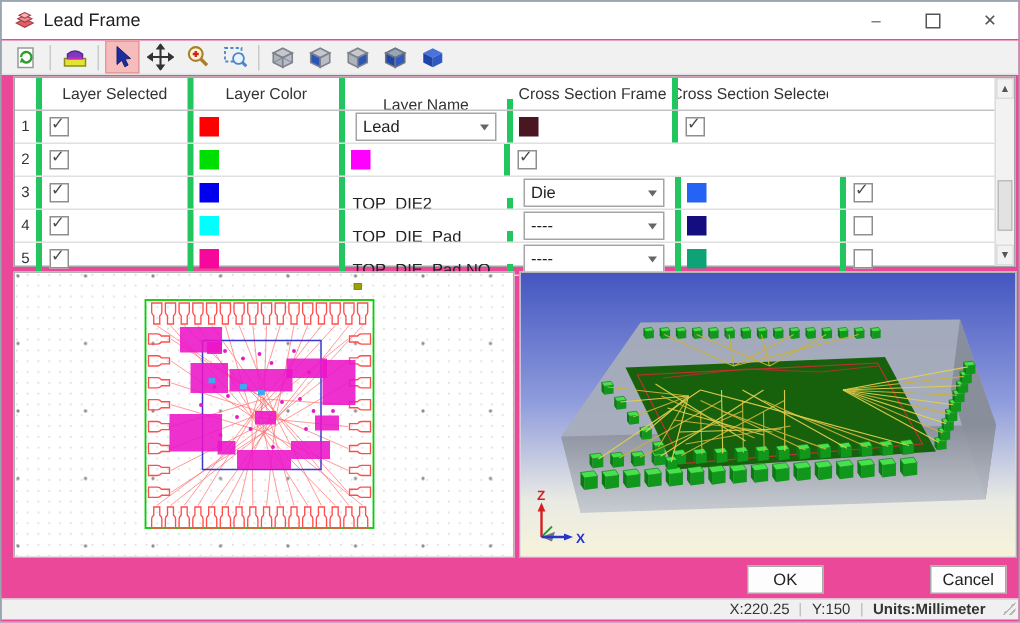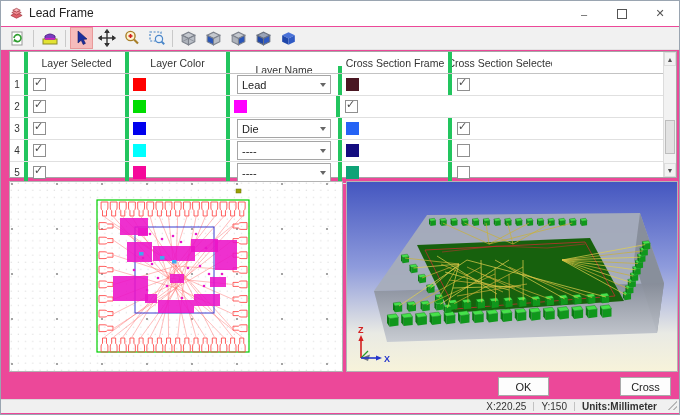--- a/index.html
+++ b/index.html
@@ -206,20 +206,21 @@
     </div>
 
     <div class="trow">
       <div class="tc c0">3</div>
       <div class="tc c1">
           <span class="cb" data-checked="true"></span>
         </div>
       <div class="tc c2">
           <span class="swatch" style="background: rgb(0, 0, 238);"></span>
         </div>
+      <div class="tc c3 lname">TOP_DIE2</div>
       <div class="tc c4">
           <div class="dd">
             <span>Die</span>
             <span class="caret"></span>
           </div>
         </div>
       <div class="tc c5">
           <span class="swatch" style="background: rgb(37, 99, 245);"></span>
         </div>
       <div class="tc c6">
@@ -228,20 +229,21 @@
     </div>
 
     <div class="trow">
       <div class="tc c0">4</div>
       <div class="tc c1">
           <span class="cb" data-checked="true"></span>
         </div>
       <div class="tc c2">
           <span class="swatch" style="background: rgb(0, 255, 255);"></span>
         </div>
+      <div class="tc c3 lname">TOP_DIE_Pad</div>
       <div class="tc c4">
           <div class="dd">
             <span>----</span>
             <span class="caret"></span>
           </div>
         </div>
       <div class="tc c5">
           <span class="swatch" style="background: rgb(20, 13, 128);"></span>
         </div>
       <div class="tc c6">
@@ -250,20 +252,21 @@
     </div>
 
     <div class="trow">
       <div class="tc c0">5</div>
       <div class="tc c1">
           <span class="cb" data-checked="true"></span>
         </div>
       <div class="tc c2">
           <span class="swatch" style="background: rgb(245, 8, 154);"></span>
         </div>
+      <div class="tc c3 lname">TOP_DIE_Pad NO</div>
       <div class="tc c4">
           <div class="dd">
             <span>----</span>
             <span class="caret"></span>
           </div>
         </div>
       <div class="tc c5">
           <span class="swatch" style="background: rgb(14, 163, 119);"></span>
         </div>
       <div class="tc c6">
@@ -794,21 +797,21 @@
         <line x1="0" y1="0" x2="17" y2="0" stroke="#2435cc" stroke-width="1.6"></line>
         <polygon points="15,-2.4 15,2.4 21,0" fill="#2435cc"></polygon>
         <text x="-3" y="-25" font-size="9" font-weight="bold" fill="#d42020">Z</text>
         <text x="23" y="4" font-size="9" font-weight="bold" fill="#2435cc">X</text>
       </g>
     </svg>
   </div>
 
   <div class="btn" id="btn-ok">OK</div>
   <div class="btn" id="btn-reset">Reset</div>
-  <div class="btn" id="btn-cancel">Cross</div>
+  <div class="btn" id="btn-cancel">Cancel</div>
 
   <div id="statusbar">
     <span id="status-x">X:220.25</span>
     <span class="ssep"></span>
     <span id="status-y">Y:150</span>
     <span class="ssep"></span>
     <span id="status-units">Units:Millimeter</span>
   </div>
   <div id="grip"></div>
 </div>

